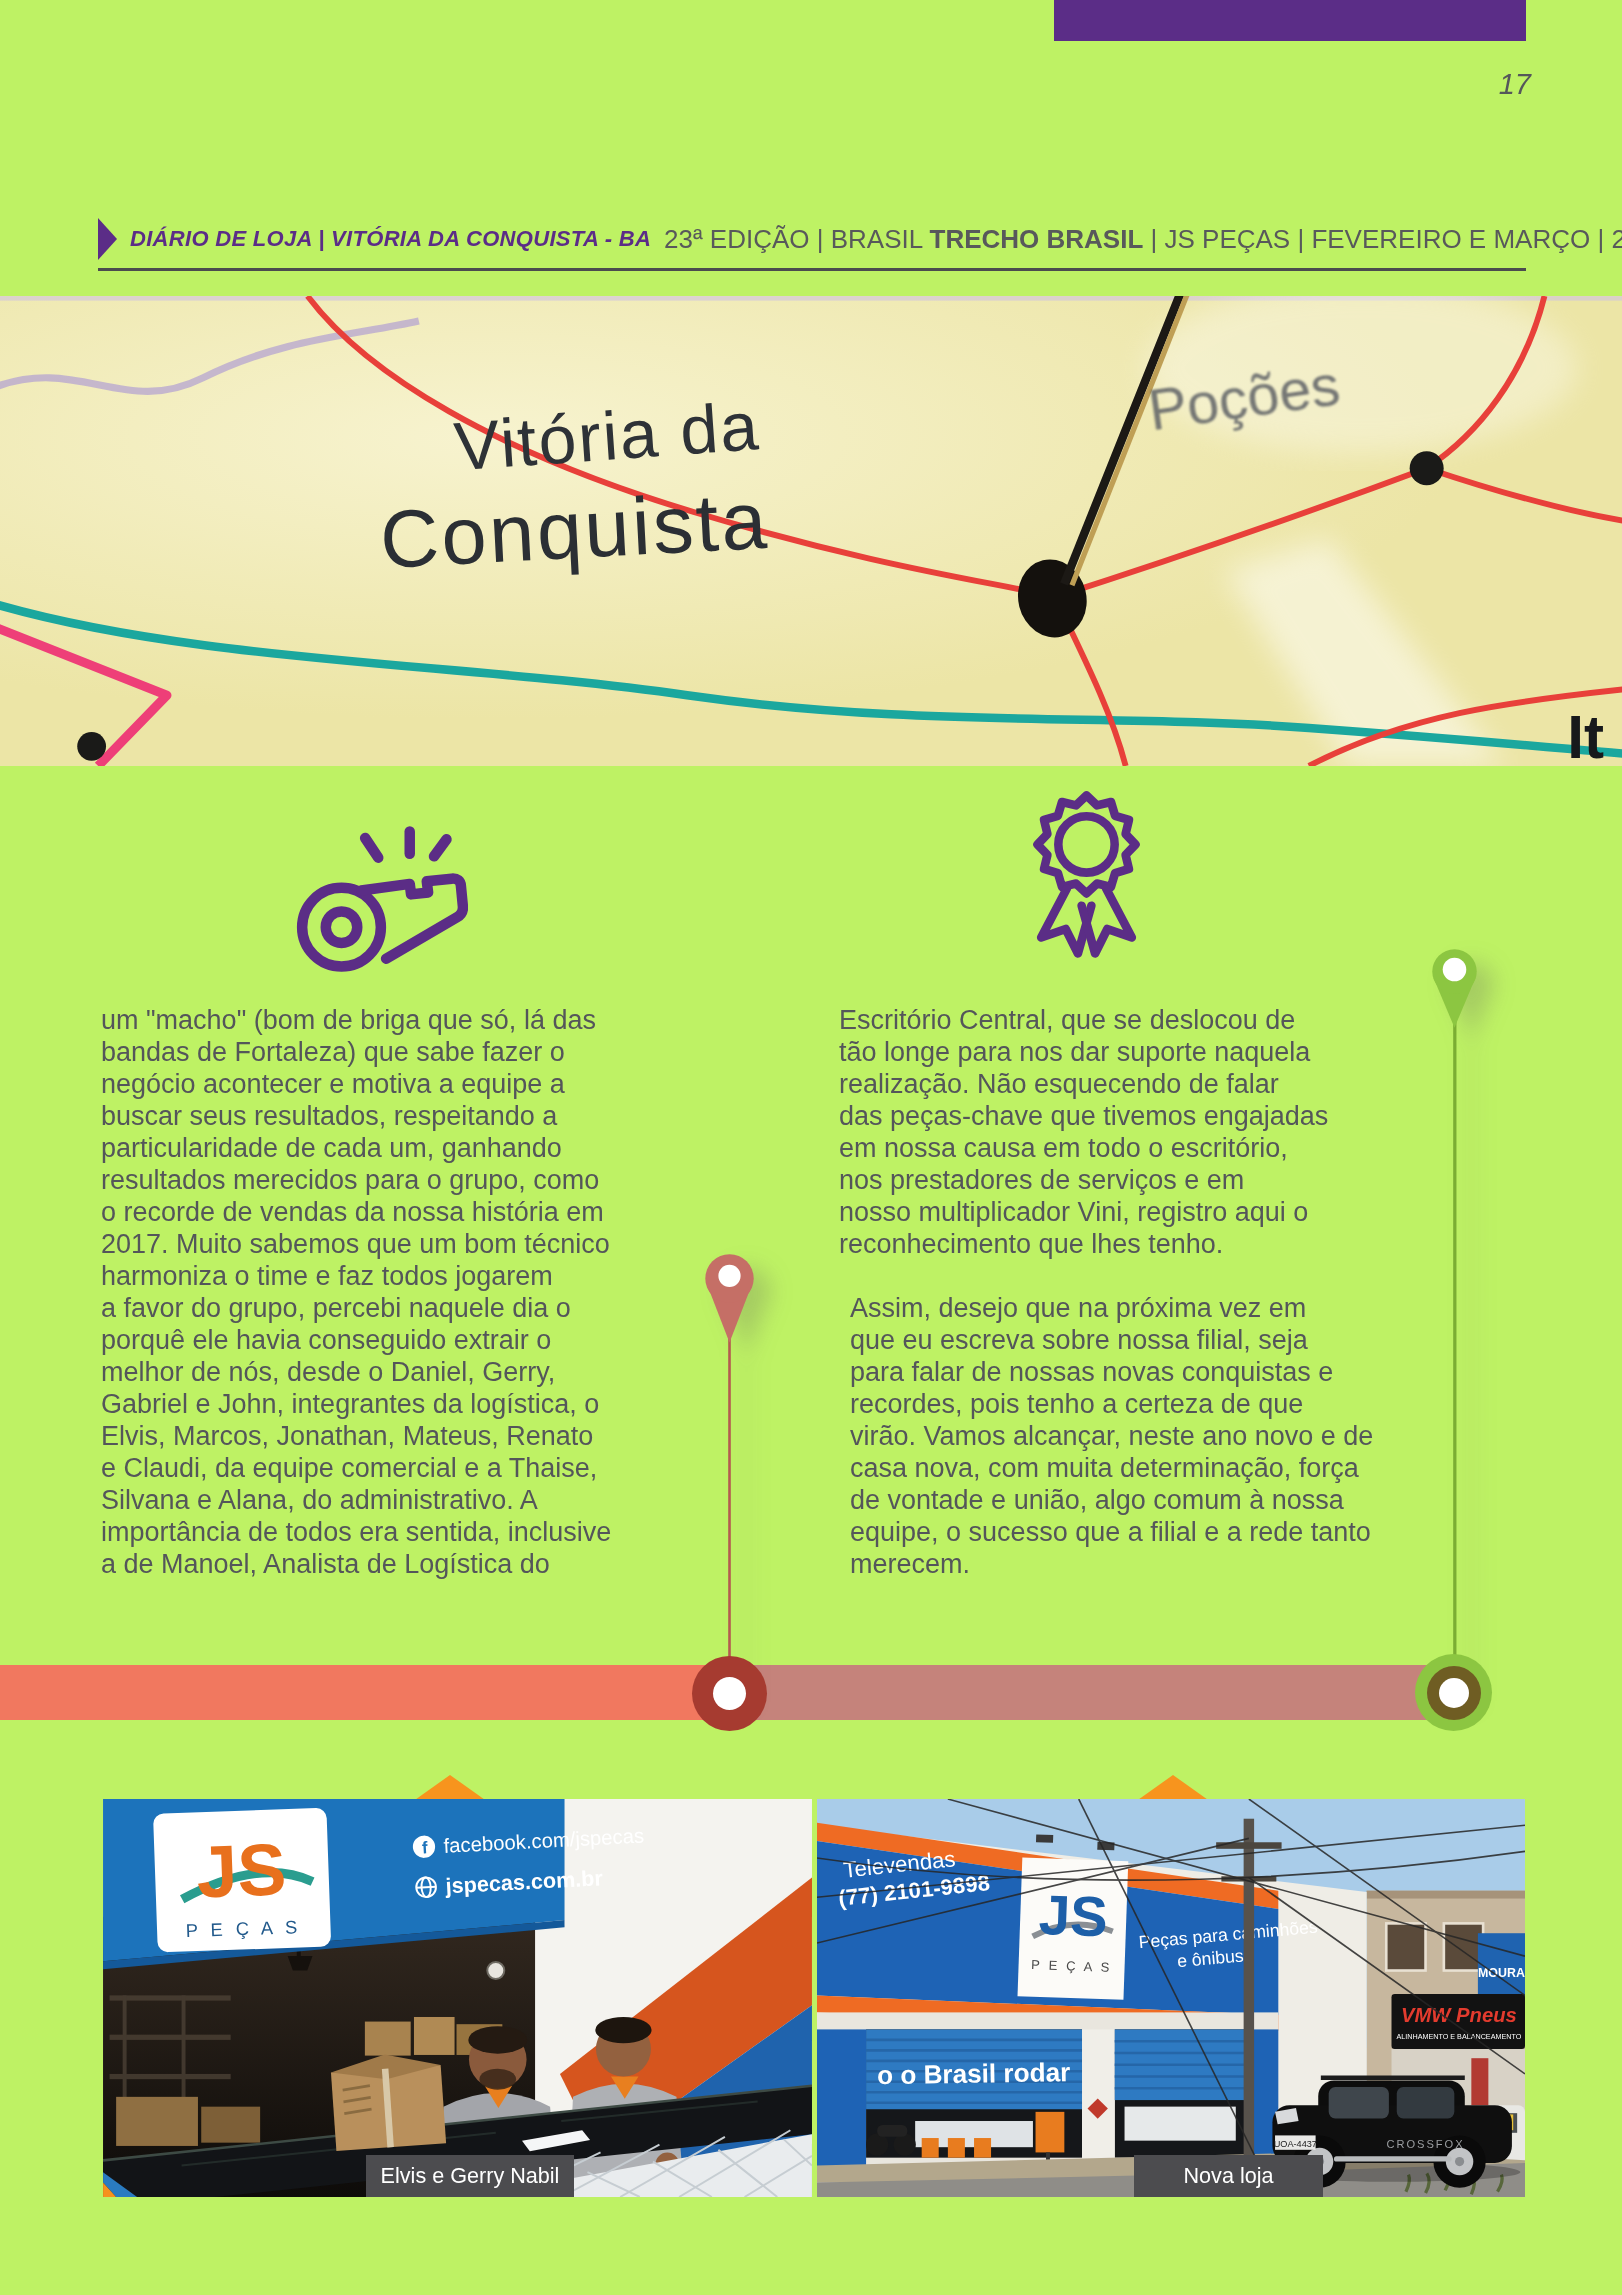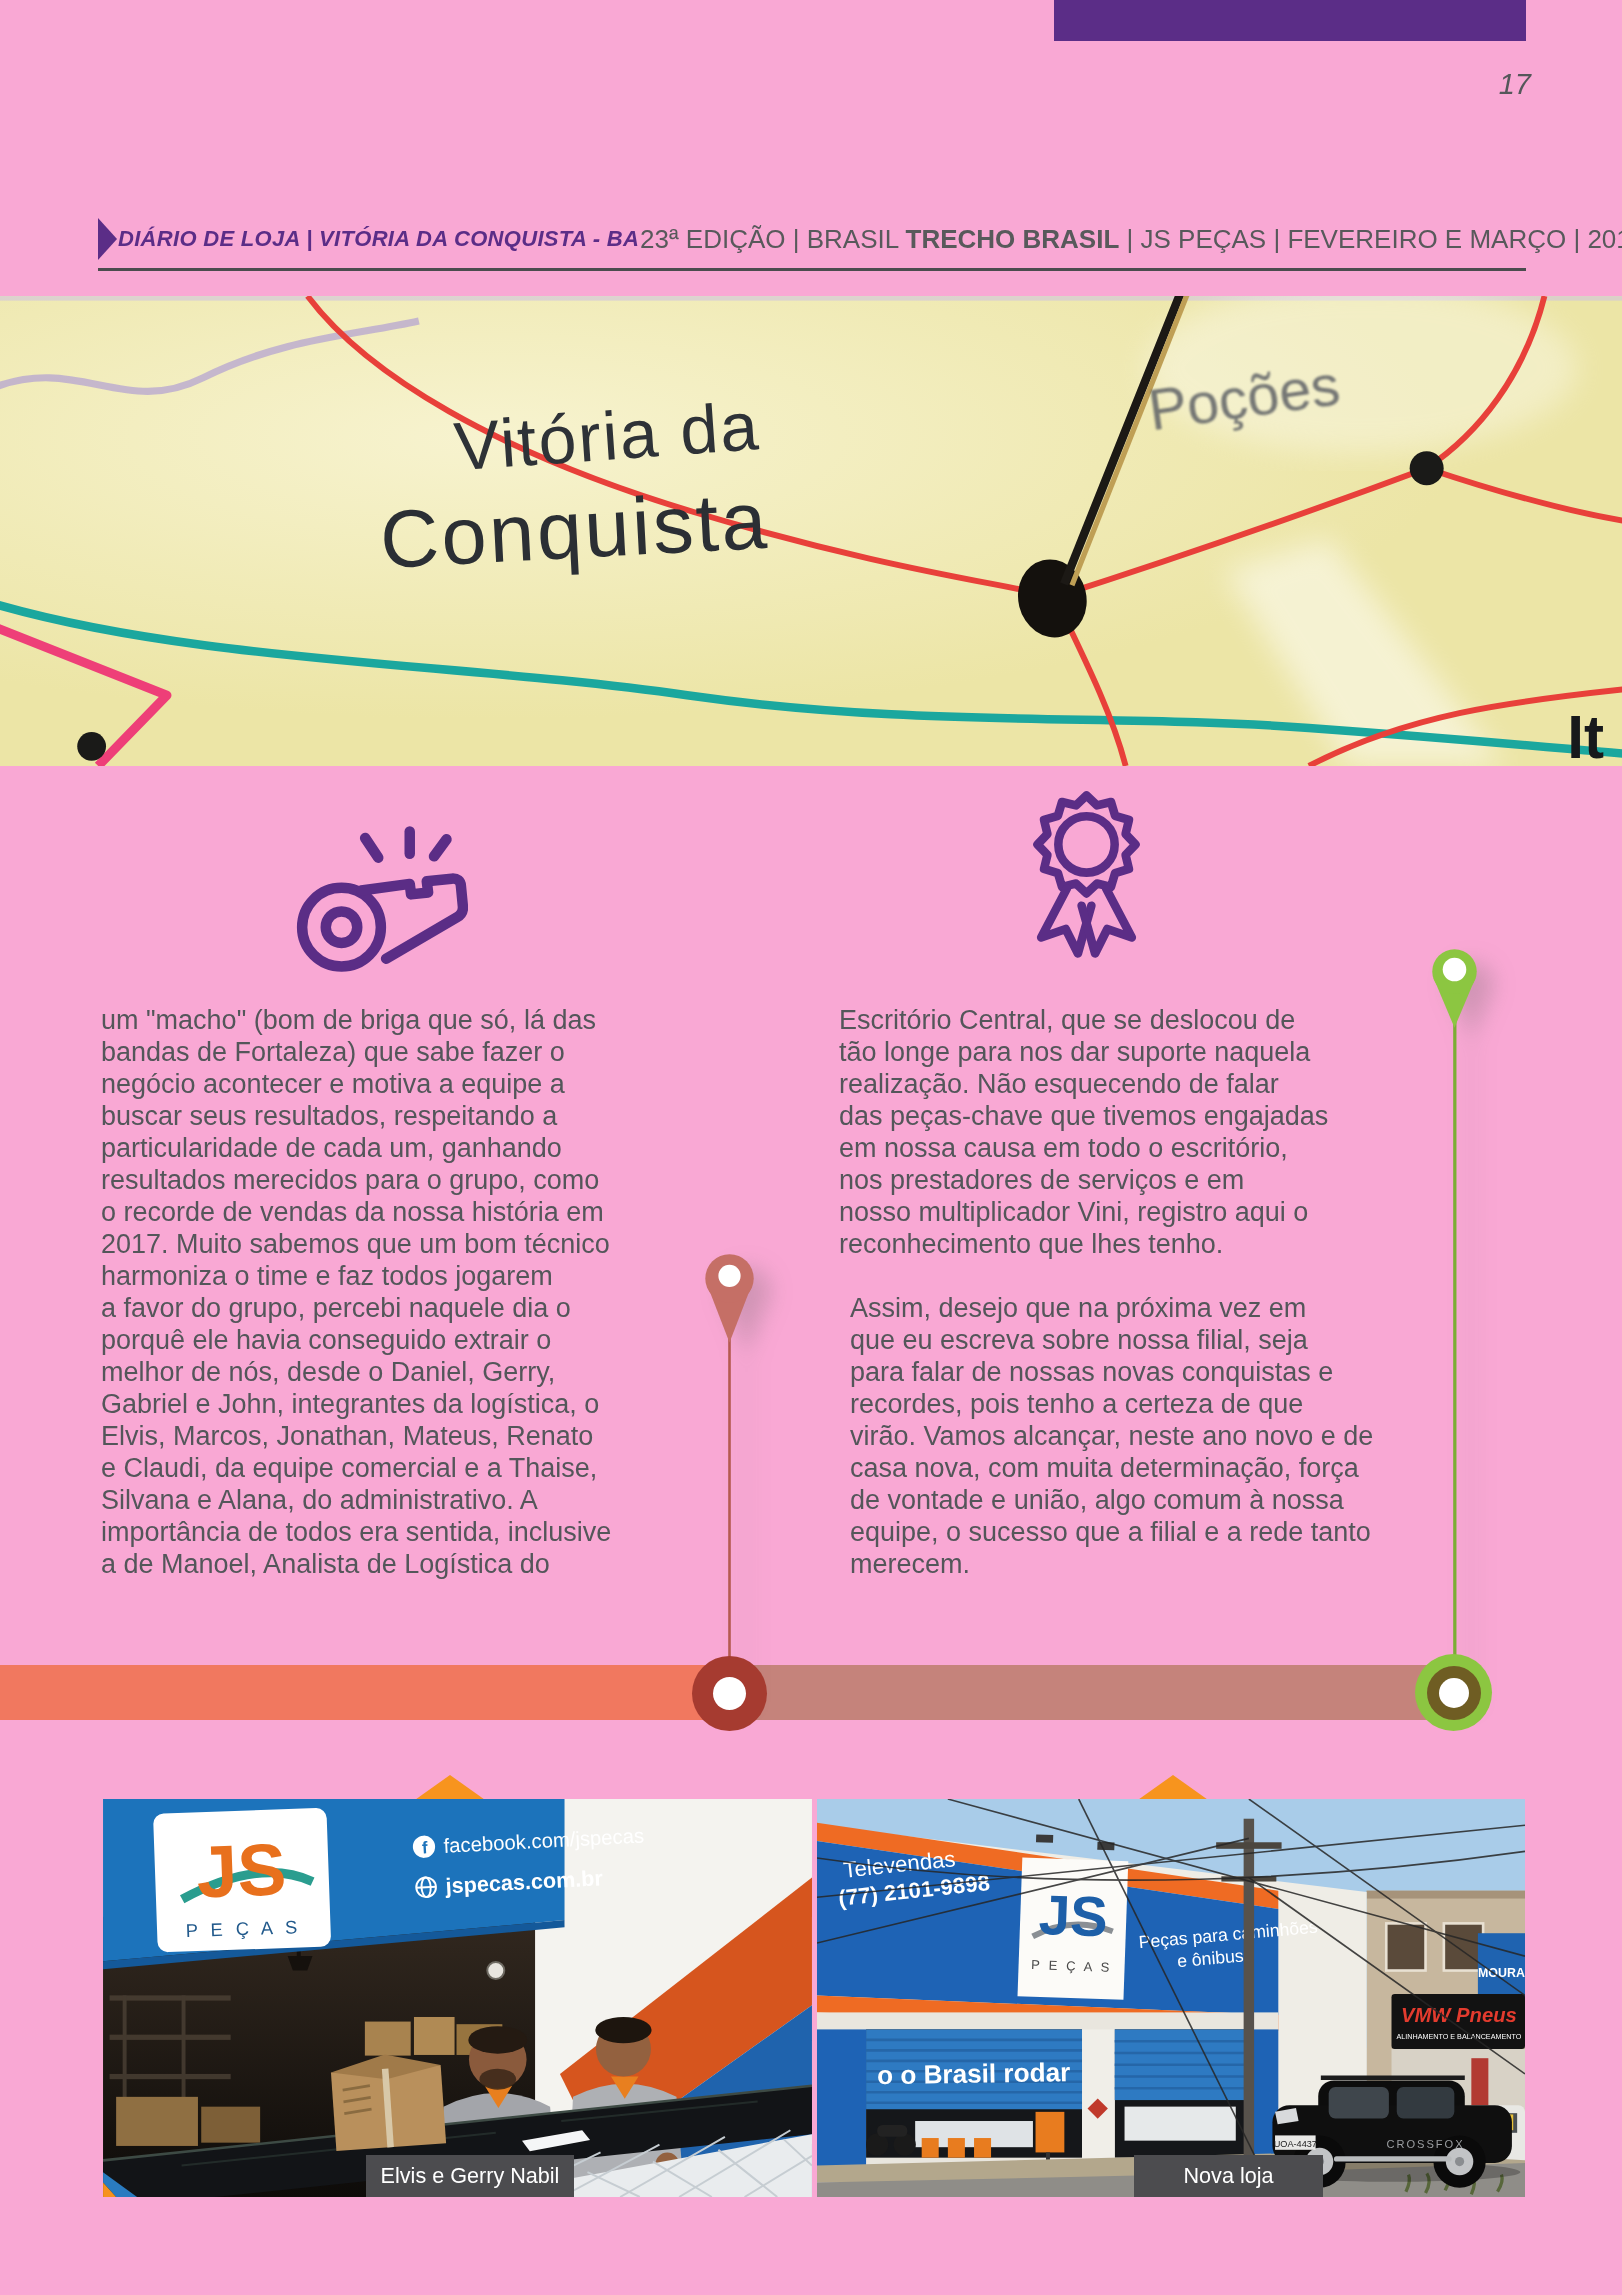--- a/index.html
+++ b/index.html
@@ -1,22 +1,22 @@
 <!DOCTYPE html>
 <html style="font-size:10.5px"><head>
 <meta charset="utf-8">
 <style>
   html,body{margin:0;padding:0;background:#e8e8e8;}
-  .page{position:relative;width:1623px;height:2295px;background:#f9a8d4;overflow:hidden;
+  .page{position:relative;width:1623px;height:2295px;background:#bef264;overflow:hidden;
         font-family:"Liberation Sans",sans-serif;color:#54565a;}
   .abs{position:absolute;}
   
   .top-purple-bar{left:1054px;top:0;width:472px;height:41px;background:#5b2d87;}
   .page-number{right:92px;top:68px;font-size:29px;font-style:italic;color:#55575a;}
-  .header-row{left:98px;top:216px;width:1428px;height:46px;display:flex;align-items:center;gap:1px;}
+  .header-row{left:98px;top:216px;width:1428px;height:46px;display:flex;align-items:center;gap:13px;}
   .header-arrow{width:0;height:0;border-top:21.6px solid transparent;border-bottom:21.6px solid transparent;
                 border-left:19.6px solid #5b2d87;flex:0 0 auto;}
   .header-tag{color:#5b2d87;font-size:22px;font-weight:bold;font-style:italic;letter-spacing:0.3px;white-space:nowrap;}
   .header-rest{color:#58595b;font-size:26px;white-space:nowrap;}
   .header-rest b{font-weight:bold;}
   .header-rule{left:98px;top:268px;width:1428px;height:2.6px;background:#4b4c4e;}
   
   .map-photo{left:0;top:296px;width:1623px;height:470px;background:#eee8ab;overflow:hidden;}
   svg text{font-family:"Liberation Sans",sans-serif;}
   

